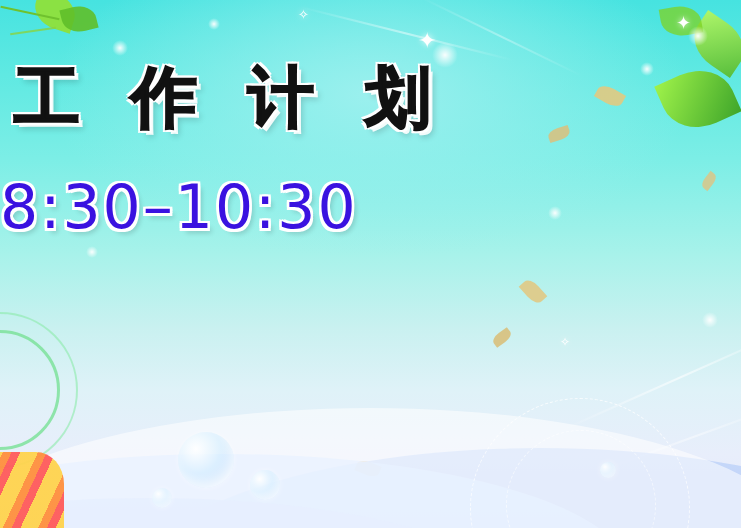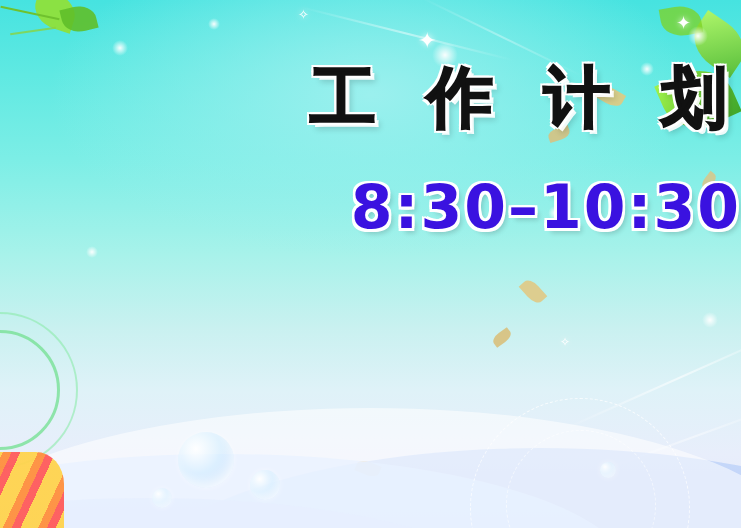--- a/index.html
+++ b/index.html
@@ -91,21 +91,21 @@
     opacity: .95;
   }
 
   
   .content {
     position: relative;
     z-index: 20;
     height: 100%;
     display: flex;
     flex-direction: column;
-    align-items: flex-end;
+    align-items: flex-start;
   }
 
   .title {
     margin-top: 62px;
     font-family: "DejaVu Sans", sans-serif;
     font-size: 66px;
     font-weight: 700;
     letter-spacing: 14px;
     text-indent: 14px;
     color: #111111;
@@ -115,21 +115,21 @@
       3px 3px 0 #fff, -3px 3px 0 #fff, 3px -3px 0 #fff, -3px -3px 0 #fff,
       5px 5px 0 rgba(255,255,255,0.9),
       6px 7px 6px rgba(0,0,0,0.18);
     line-height: 1.1;
   }
 
   .time {
     margin-top: 42px;
     font-family: "DejaVu Sans", sans-serif;
     font-size: 60px;
-    font-weight: 700;
+    font-weight: 400;
     letter-spacing: 2px;
     color: #3a12e0;
     text-shadow:
       2.5px 0 0 #fff, -2.5px 0 0 #fff, 0 2.5px 0 #fff, 0 -2.5px 0 #fff,
       2.5px 2.5px 0 #fff, -2.5px 2.5px 0 #fff, 2.5px -2.5px 0 #fff, -2.5px -2.5px 0 #fff,
       4px 5px 5px rgba(0,0,0,0.16);
     line-height: 1;
   }
 
   .slogan {

